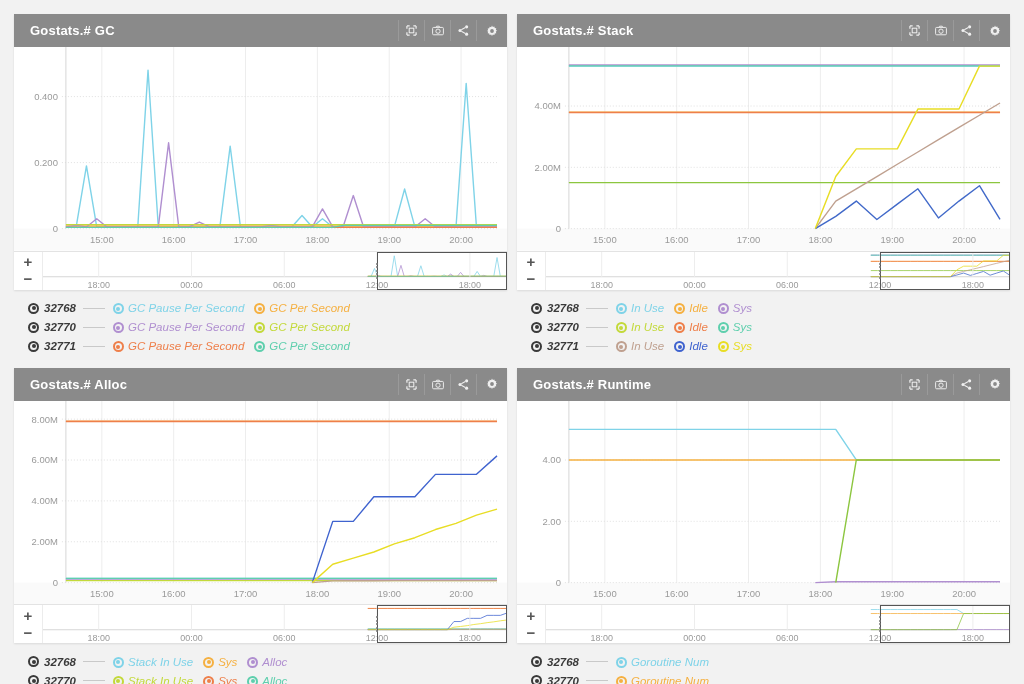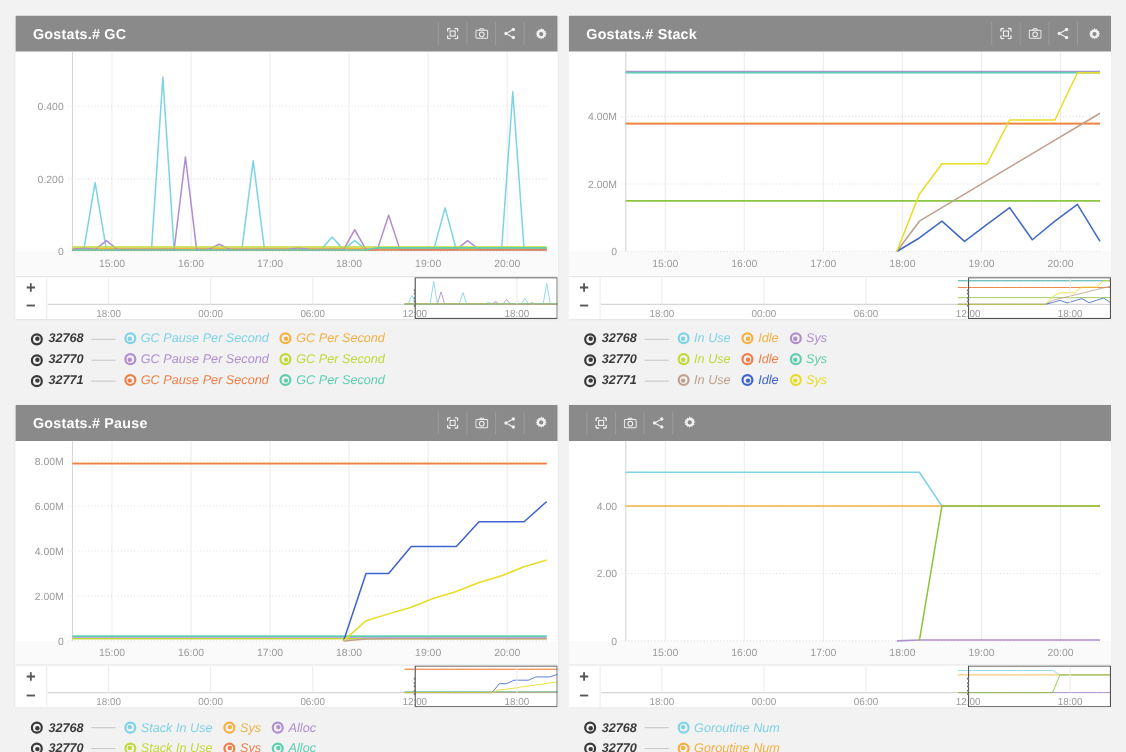--- a/index.html
+++ b/index.html
@@ -175,21 +175,21 @@
   }
   .dash {
     width: 22px;
     height: 1px;
     background: #c9c9c9;
     margin-right: 8px;
     flex: 0 0 22px;
   }
   .series-item {
     display: flex;
-    align-items: flex-start;
+    align-items: flex-end;
     margin-right: 10px;
     white-space: nowrap;
     cursor: pointer;
   }
   .series-dot {
     width: 11px;
     height: 11px;
     border-radius: 50%;
     border: 2px solid currentColor;
     box-sizing: border-box;
@@ -533,21 +533,21 @@
           <span class="series-item" style="color: rgb(232, 221, 36);">
             <span class="series-dot"></span>
             <span class="series-label">Sys</span>
           </span>
         </div>
       </div>
     </div>
     <div class="cell" style="display: flex; flex-direction: column;">
       <div class="panel">
         <div class="panel-header">
-          <span class="panel-title">Gostats.# Pause</span>
+          <span class="panel-title">Gostats.# Alloc</span>
           <div class="panel-tools">
             <div class="tool-btn">
               <svg width="11" height="11" viewBox="0 0 12 12">
                 <path d="M1 1h3M1 1v3M11 1H8M11 1v3M1 11h3M1 11V8M11 11H8M11 11V8" stroke="#f0f0f0" stroke-width="1.3" fill="none"></path>
                 <rect x="3.5" y="3.5" width="5" height="5" fill="none" stroke="#f0f0f0" stroke-width="1.1"></rect>
               </svg>
             </div>
             <div class="tool-btn">
               <svg width="12" height="11" viewBox="0 0 14 12">
                 <rect x="0.7" y="2.4" width="12.6" height="8.6" rx="1.2" fill="none" stroke="#f0f0f0" stroke-width="1.1"></rect>
@@ -687,20 +687,21 @@
           <span class="series-item" style="color: rgb(94, 207, 173);">
             <span class="series-dot"></span>
             <span class="series-label">Alloc</span>
           </span>
         </div>
       </div>
     </div>
     <div class="cell" style="display: flex; flex-direction: column;">
       <div class="panel">
         <div class="panel-header">
+          <span class="panel-title">Gostats.# Runtime</span>
           <div class="panel-tools">
             <div class="tool-btn">
               <svg width="11" height="11" viewBox="0 0 12 12">
                 <path d="M1 1h3M1 1v3M11 1H8M11 1v3M1 11h3M1 11V8M11 11H8M11 11V8" stroke="#f0f0f0" stroke-width="1.3" fill="none"></path>
                 <rect x="3.5" y="3.5" width="5" height="5" fill="none" stroke="#f0f0f0" stroke-width="1.1"></rect>
               </svg>
             </div>
             <div class="tool-btn">
               <svg width="12" height="11" viewBox="0 0 14 12">
                 <rect x="0.7" y="2.4" width="12.6" height="8.6" rx="1.2" fill="none" stroke="#f0f0f0" stroke-width="1.1"></rect>

